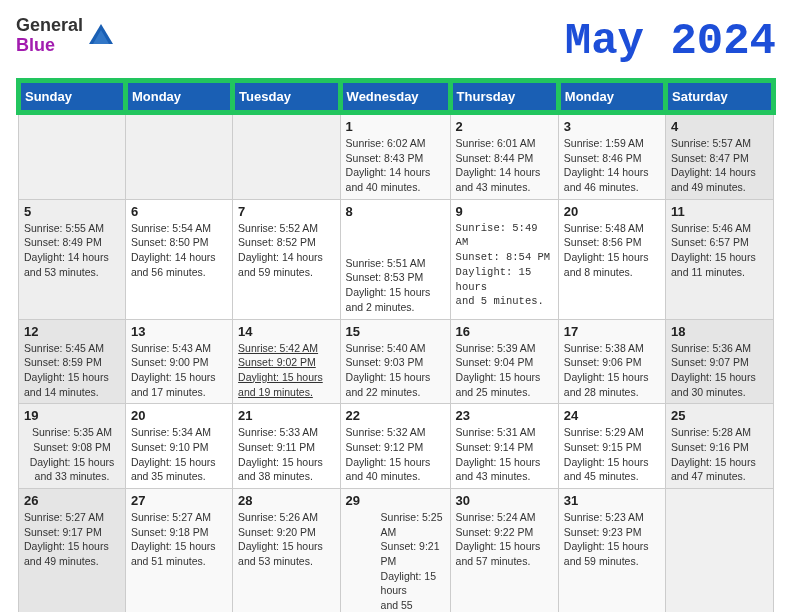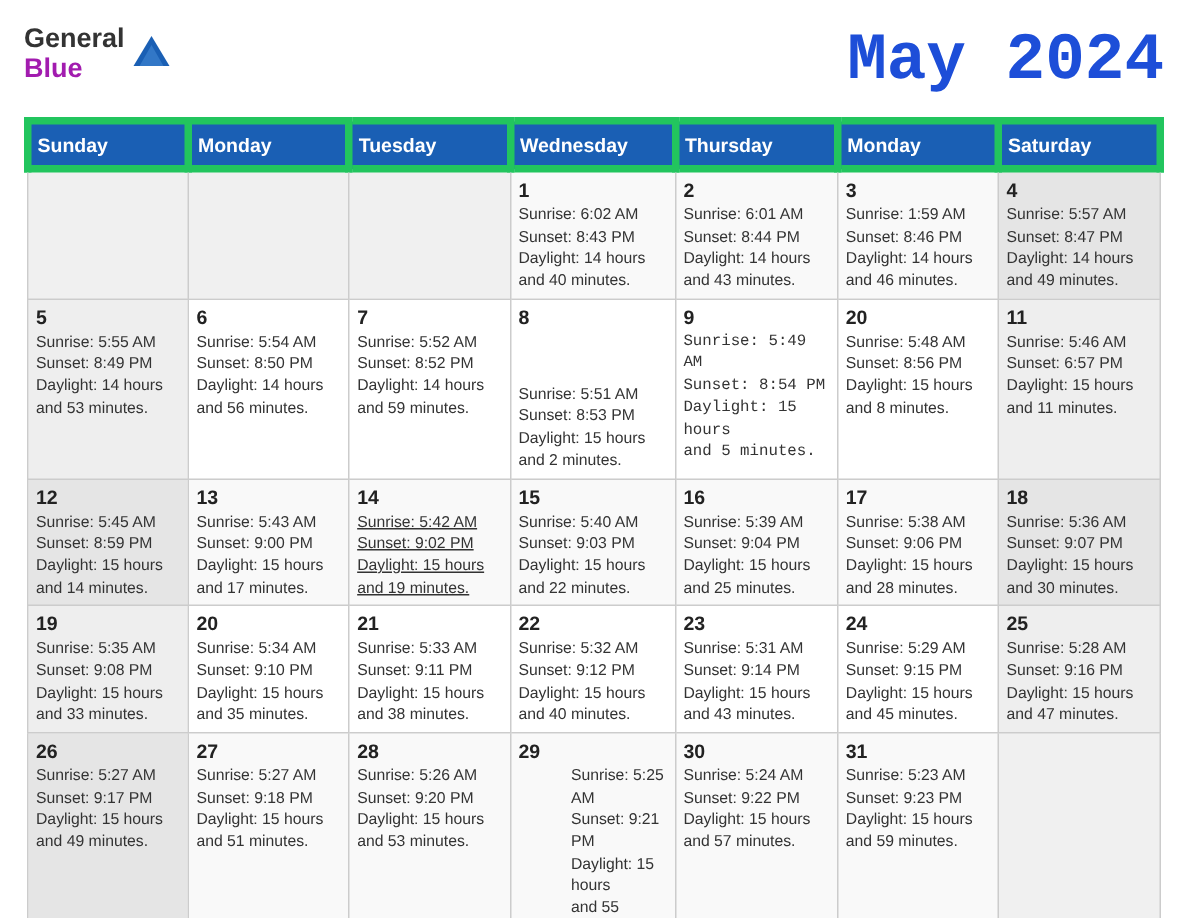--- a/index.html
+++ b/index.html
@@ -268,21 +268,21 @@
           <span class="day-num">18</span>
           <div class="day-info" style="white-space: pre-line;">Sunrise: 5:36 AM
 Sunset: 9:07 PM
 Daylight: 15 hours
 and 30 minutes.</div>
         </td>
       </tr>
       <tr>
         <td>
           <span class="day-num">19</span>
-          <div class="day-info" style="white-space: pre-line;">Sunrise: 5:35 AM
+          <div class="day-info" style="white-space: pre-line; text-align: center;">Sunrise: 5:35 AM
 Sunset: 9:08 PM
 Daylight: 15 hours
 and 33 minutes.</div>
         </td>
         <td>
           <span class="day-num">20</span>
           <div class="day-info" style="white-space: pre-line;">Sunrise: 5:34 AM
 Sunset: 9:10 PM
 Daylight: 15 hours
 and 35 minutes.</div>

